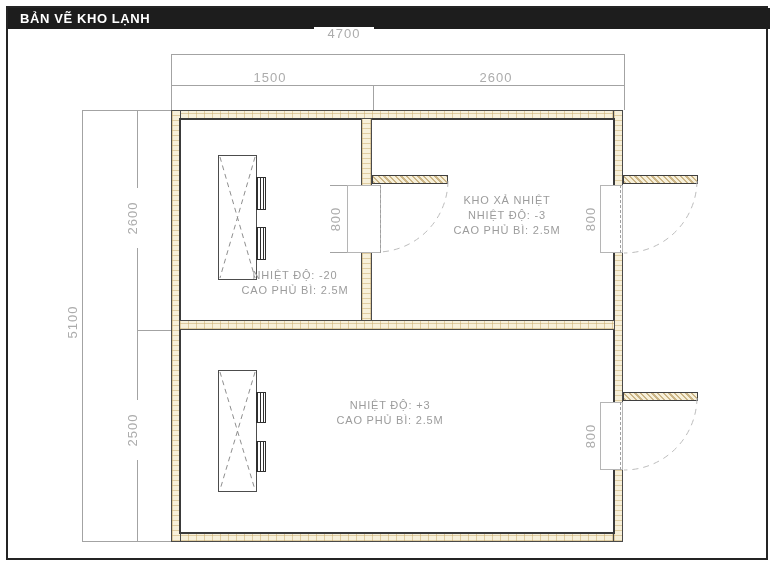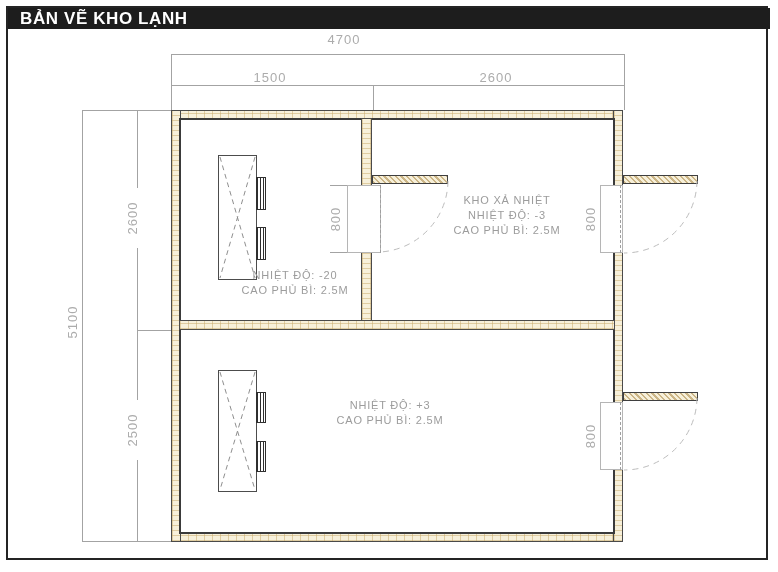--- a/index.html
+++ b/index.html
@@ -2,21 +2,21 @@
 <html><head>
 <meta charset="utf-8">
 <style>
   html,body{margin:0;padding:0;background:#fff;}
   .screen{position:relative;width:778px;height:572px;background:#ffffff;
           font-family:"Liberation Sans",sans-serif;overflow:hidden;}
   .frame{position:absolute;left:6px;top:6px;width:762px;height:554px;
          border:2px solid #242424;box-sizing:border-box;background:#fff;}
   .titlebar{position:absolute;left:8px;top:8px;width:762px;height:21px;
             background:#1d1d1d;color:#ffffff;display:flex;align-items:center;}
-  .titlebar span{font-size:17px;font-weight:bold;letter-spacing:.6px;padding-left:12px;}
+  .titlebar span{font-size:13px;font-weight:bold;letter-spacing:.6px;padding-left:12px;}
   .outer-outline{position:absolute;left:171px;top:110px;width:452px;height:432px;
                  border:1px solid #b9b9b9;box-sizing:border-box;}
   .inner-outline{position:absolute;left:179px;top:118px;width:436px;height:416px;
                  border:2px solid #3a3a3a;box-sizing:border-box;}
   .wall{position:absolute;box-sizing:border-box;border:1px solid #4a4a4a;
         background-color:#f7f0da;
         background-image:
           repeating-linear-gradient(0deg,rgba(199,169,105,.5) 0 1px,transparent 1px 5px),
           repeating-linear-gradient(90deg,rgba(199,169,105,.5) 0 1px,transparent 1px 8px);}
   .recess{position:absolute;background:#ffffff;border:1px solid #b5b5b5;box-sizing:border-box;z-index:6;}
@@ -55,21 +55,21 @@
 
   <div class="dline" style="left:82px;top:110px;width:1px;height:431px;"></div>
   <div class="dline" style="left:137px;top:110px;width:1px;height:431px;"></div>
   <div class="dline" style="left:82px;top:110px;width:89px;height:1px;"></div>
   <div class="dline" style="left:137px;top:330px;width:34px;height:1px;"></div>
   <div class="dline" style="left:82px;top:541px;width:89px;height:1px;"></div>
 
   <div class="dline" style="left:330px;top:185px;width:17px;height:1px;"></div>
   <div class="dline" style="left:330px;top:252px;width:17px;height:1px;"></div>
 
-  <div class="dlabel" style="left:314px;top:33px;width:60px;">4700</div>
+  <div class="dlabel" style="left:314px;top:27px;width:60px;">4700</div>
   <div class="dlabel" style="left:240px;top:71px;width:60px;">1500</div>
   <div class="dlabel" style="left:466px;top:71px;width:60px;">2600</div>
   <div class="dlabel rot" style="left:43px;top:315px;width:60px;height:14px;">5100</div>
   <div class="dlabel rot" style="left:103px;top:211px;width:60px;height:14px;">2600</div>
   <div class="dlabel rot" style="left:103px;top:423px;width:60px;height:14px;">2500</div>
   <div class="dlabel rot" style="left:306px;top:212px;width:60px;height:14px;">800</div>
   <div class="dlabel rot" style="left:561px;top:212px;width:60px;height:14px;">800</div>
   <div class="dlabel rot" style="left:561px;top:429px;width:60px;height:14px;">800</div>
 
   <div class="outer-outline"></div>

